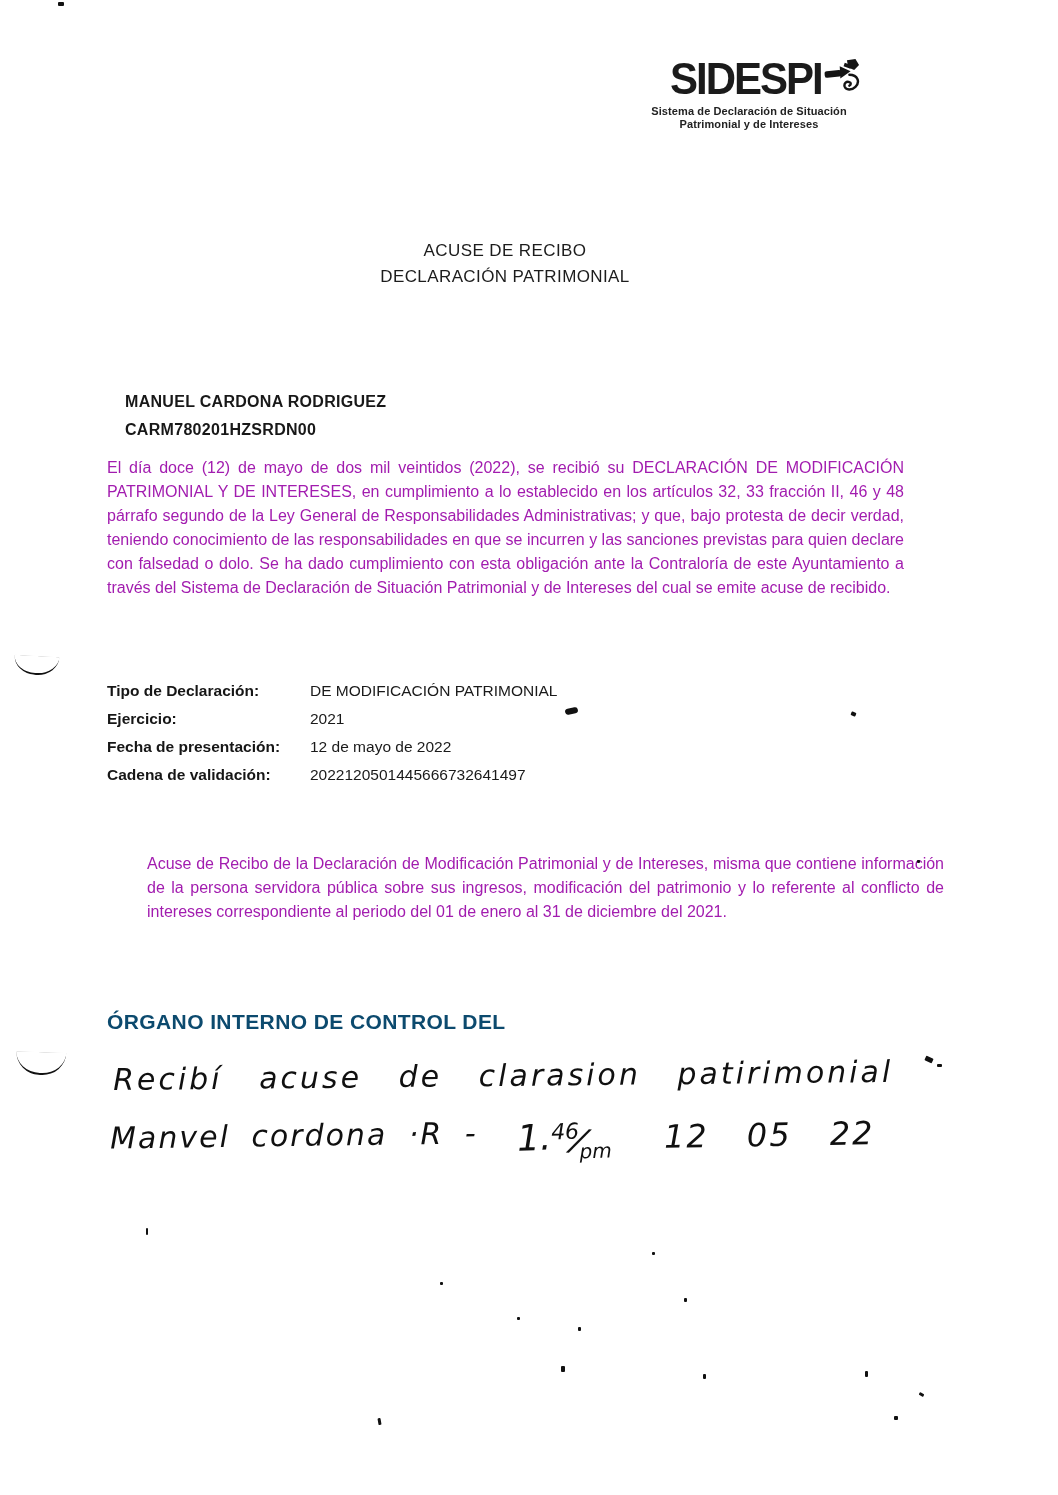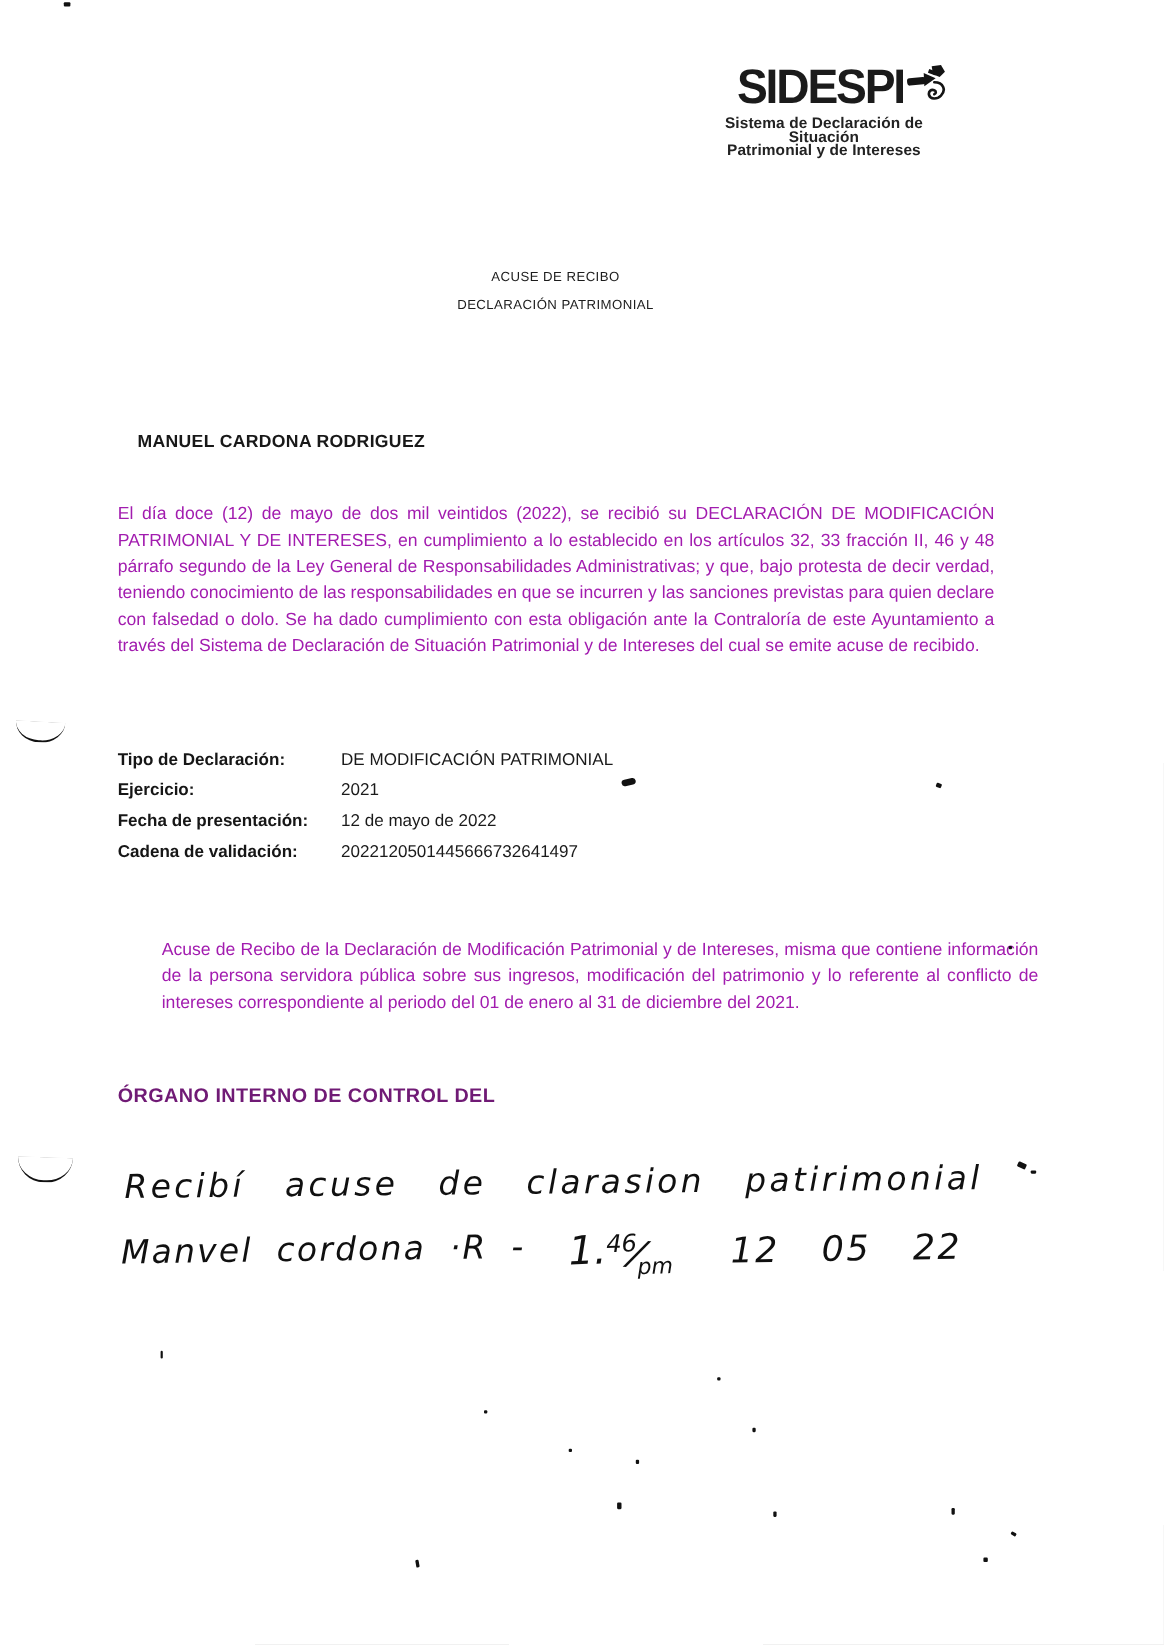--- a/index.html
+++ b/index.html
@@ -17,28 +17,28 @@
   
   .logo { position: absolute; left: 638px; top: 55px; width: 222px; text-align: center; }
   .logo-row { display: flex; align-items: center; justify-content: center; gap: 2px; margin-left: 32px; }
   .logo-wordmark {
     font-size: 42px; font-weight: bold; letter-spacing: -2px;
     color: #1b1b1b; line-height: 1;
     transform: scaleY(1.05);
   }
   .logo-icon { width: 58px; height: 54px; margin-top: -6px; }
   .logo-tagline {
-    margin-top: 2px; font-size: 14px; font-weight: bold; line-height: 12.5px;
+    margin-top: 2px; font-size: 11px; font-weight: bold; line-height: 12.5px;
     color: #222; letter-spacing: 0.1px;
   }
 
   
   .doc-title {
     position: absolute; left: 0; top: 238px; width: 1010px;
-    text-align: center; font-size: 12px; line-height: 26px;
+    text-align: center; font-size: 17px; line-height: 26px;
     color: #1c1c1c; letter-spacing: 0.4px;
   }
 
   
   .recipient {
     position: absolute; left: 125px; top: 388px;
     font-size: 16px; font-weight: bold; line-height: 28px; letter-spacing: 0.3px;
     color: #181818;
   }
 
@@ -51,22 +51,22 @@
   .para2 { top: 852px; margin-left: 40px; }
 
   
   .details { position: absolute; left: 107px; top: 682px; width: 620px; font-size: 15.5px; }
   .detail-row { display: flex; height: 28px; align-items: baseline; }
   .detail-label { width: 203px; font-weight: bold; color: #161616; flex: 0 0 auto; }
   .detail-value { color: #1a1a1a; }
 
   
   .footer-heading {
-    position: absolute; left: 107px; top: 986px;
-    font-size: 18px; font-weight: bold; letter-spacing: 0.4px; color: #701a75;
+    position: absolute; left: 107px; top: 1010px;
+    font-size: 21px; font-weight: bold; letter-spacing: 0.4px; color: #0c4a6e;
   }
 
   
   .hw {
     font-family: "DejaVu Sans", sans-serif;
     font-style: italic;
     color: #101010;
   }
   .hw-line1 {
     position: absolute; left: 113px; top: 1058px;
@@ -126,20 +126,21 @@
     </div>
   </div>
 
   <div class="doc-title">
     <div>ACUSE DE RECIBO</div>
     <div>DECLARACIÓN PATRIMONIAL</div>
   </div>
 
   <div class="recipient">
     <div>MANUEL CARDONA RODRIGUEZ</div>
+    <div>CARM780201HZSRDN00</div>
   </div>
 
   <div class="para para1">El día doce (12) de mayo de dos mil veintidos (2022), se recibió su DECLARACIÓN DE MODIFICACIÓN PATRIMONIAL Y DE INTERESES, en cumplimiento a lo establecido en los artículos 32, 33 fracción II, 46 y 48 párrafo segundo de la Ley General de Responsabilidades Administrativas; y que, bajo protesta de decir verdad, teniendo conocimiento de las responsabilidades en que se incurren y las sanciones previstas para quien declare con falsedad o dolo. Se ha dado cumplimiento con esta obligación ante la Contraloría de este Ayuntamiento a través del Sistema de Declaración de Situación Patrimonial y de Intereses del cual se emite acuse de recibido.</div>
 
   <div class="details">
     <div class="detail-row">
       <span class="detail-label">Tipo de Declaración:</span>
       <span class="detail-value">DE MODIFICACIÓN PATRIMONIAL</span>
     </div>
     <div class="detail-row">

